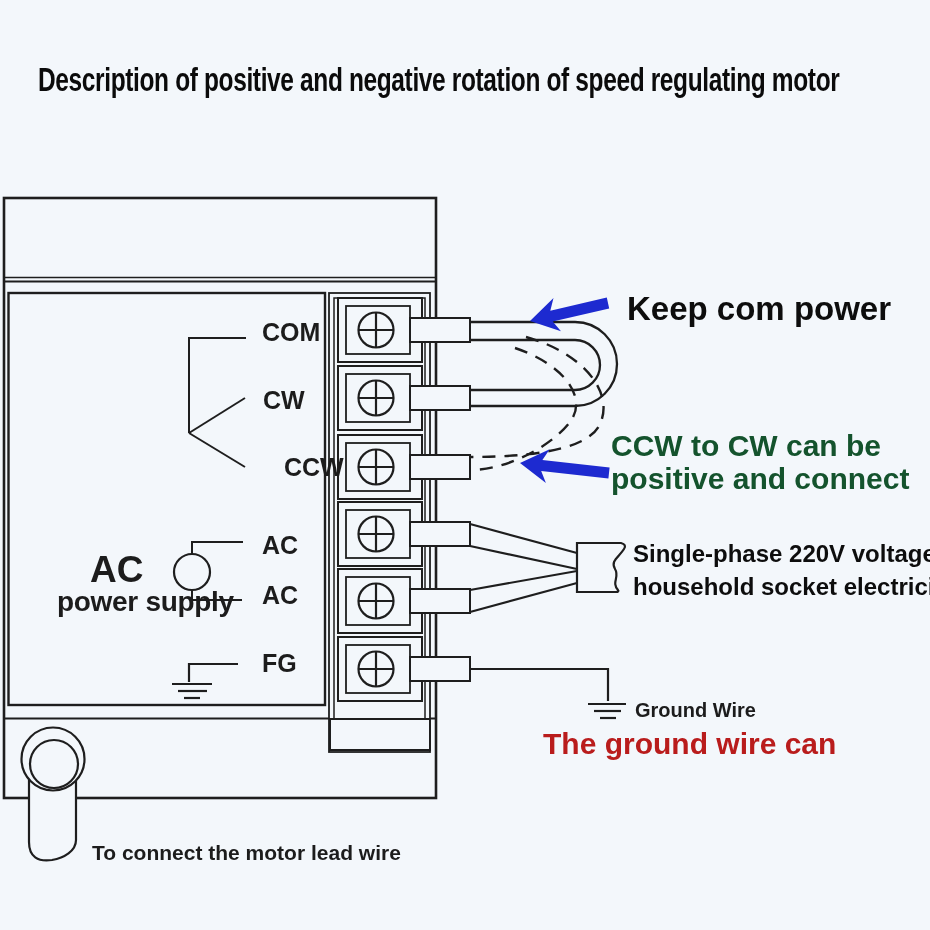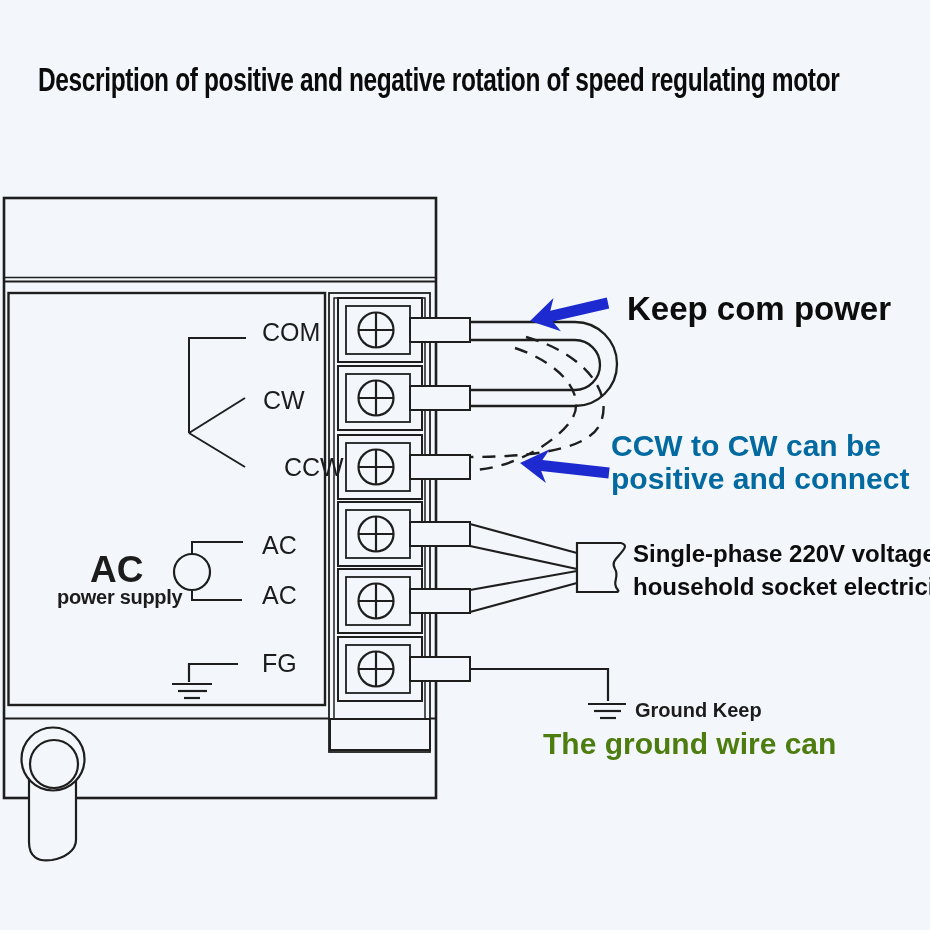--- a/index.html
+++ b/index.html
@@ -3,34 +3,34 @@
 <meta charset="utf-8">
 <style>
   html,body{margin:0;padding:0;}
   body{width:930px;height:930px;position:relative;overflow:hidden;
        font-family:"Liberation Sans","DejaVu Sans",sans-serif;}
   .stage{position:absolute;inset:0;width:930px;height:930px;background:#f3f7fb;}
   svg{position:absolute;left:0;top:0;}
   .txt{position:absolute;color:#111;white-space:nowrap;}
   .title{left:38px;top:60px;font-size:34px;font-weight:bold;letter-spacing:-.5px;
          transform:scaleX(.72);transform-origin:left center;color:#0b0b0b;}
-  .lbl{font-size:25px;font-weight:400;color:#1c1c1c;}
+  .lbl{font-size:25px;font-weight:700;color:#1c1c1c;}
   .lbl-com{left:262px;top:318px;}
   .lbl-cw{left:263px;top:386px;}
   .lbl-ccw{left:262px;top:453px;margin-left:22px;}
   .lbl-ac1{left:262px;top:531px;}
   .lbl-ac2{left:262px;top:581px;}
   .lbl-fg{left:262px;top:649px;text-align:center;}
   .ac-big{left:90px;top:549px;font-size:37px;font-weight:600;color:#1c1c1c;}
-  .ac-sub{left:57px;top:586px;font-size:20px;font-weight:600;letter-spacing:-.3px;color:#1c1c1c;}
+  .ac-sub{left:57px;top:586px;font-size:28px;font-weight:600;letter-spacing:-.3px;color:#1c1c1c;}
   .keep-com{left:627px;top:290px;font-size:33px;font-weight:600;color:#0d0d0d;}
-  .ccw-note{left:611px;top:429px;font-size:30px;font-weight:600;line-height:33px;color:#0369a1;}
+  .ccw-note{left:611px;top:429px;font-size:30px;font-weight:600;line-height:33px;color:#14532d;}
   .socket-note{left:633px;top:537px;font-size:24px;font-weight:600;line-height:33px;color:#0d0d0d;}
   .gw-label{left:635px;top:699px;font-size:20px;font-weight:600;color:#1c1c1c;}
-  .gw-note{left:543px;top:727px;font-size:30px;font-weight:600;line-height:33px;color:#4d7c0f;}
+  .gw-note{left:543px;top:727px;font-size:30px;font-weight:600;line-height:33px;color:#b91c1c;}
   .motor-note{left:92px;top:841px;font-size:21px;font-weight:600;color:#1c1c1c;}
 </style>
 </head>
 <body>
 
 <div class="stage">
 
   <svg width="930" height="930" viewBox="0 0 930 930">
     <g fill="none" stroke="#1e1e1e">
 
@@ -186,19 +186,20 @@
   <div class="txt ccw-note">
     <div>CCW to CW can be</div>
     <div>positive and connect</div>
   </div>
 
   <div class="txt socket-note">
     <div>Single-phase 220V voltage</div>
     <div>household socket electricity</div>
   </div>
 
-  <div class="txt gw-label">Ground Keep</div>
+  <div class="txt gw-label">Ground Wire</div>
 
   <div class="txt gw-note">
     <div>The ground wire can</div>
   </div>
 
+  <div class="txt motor-note">To connect the motor lead wire</div>
 </div>
 
 </body></html>

